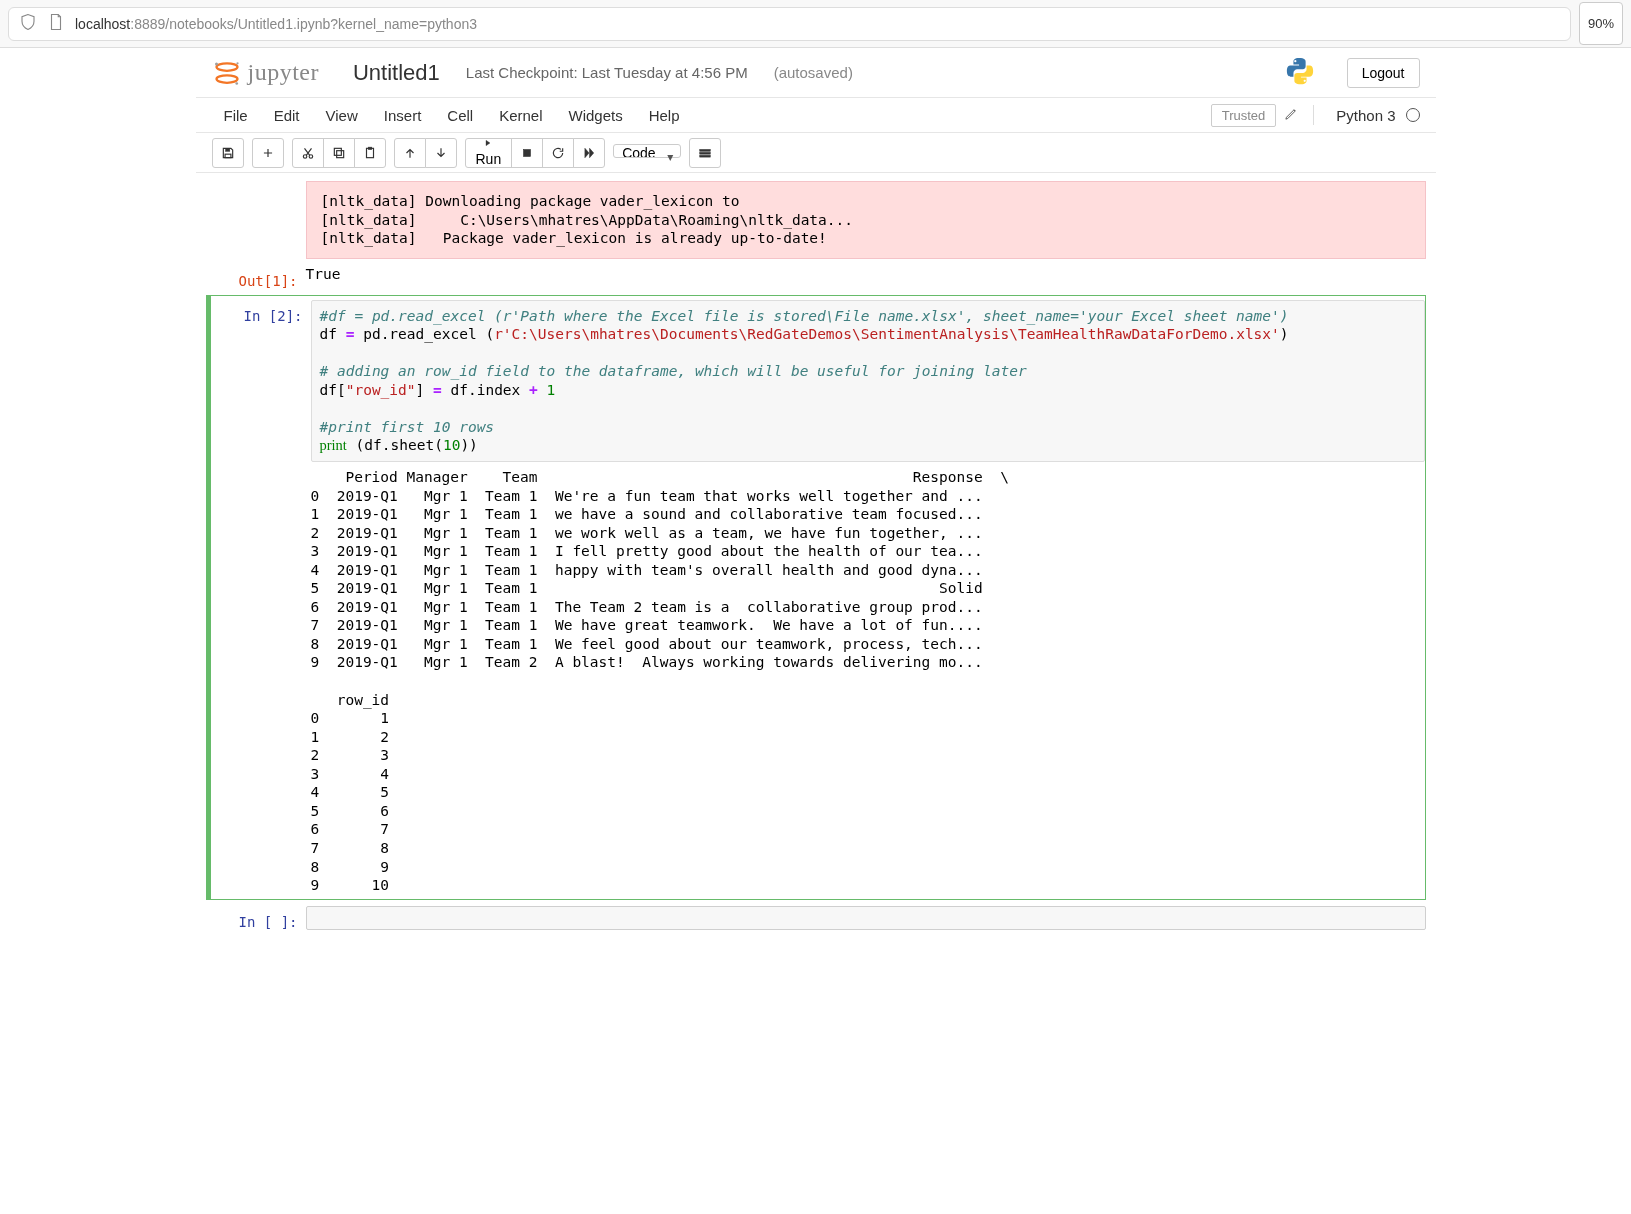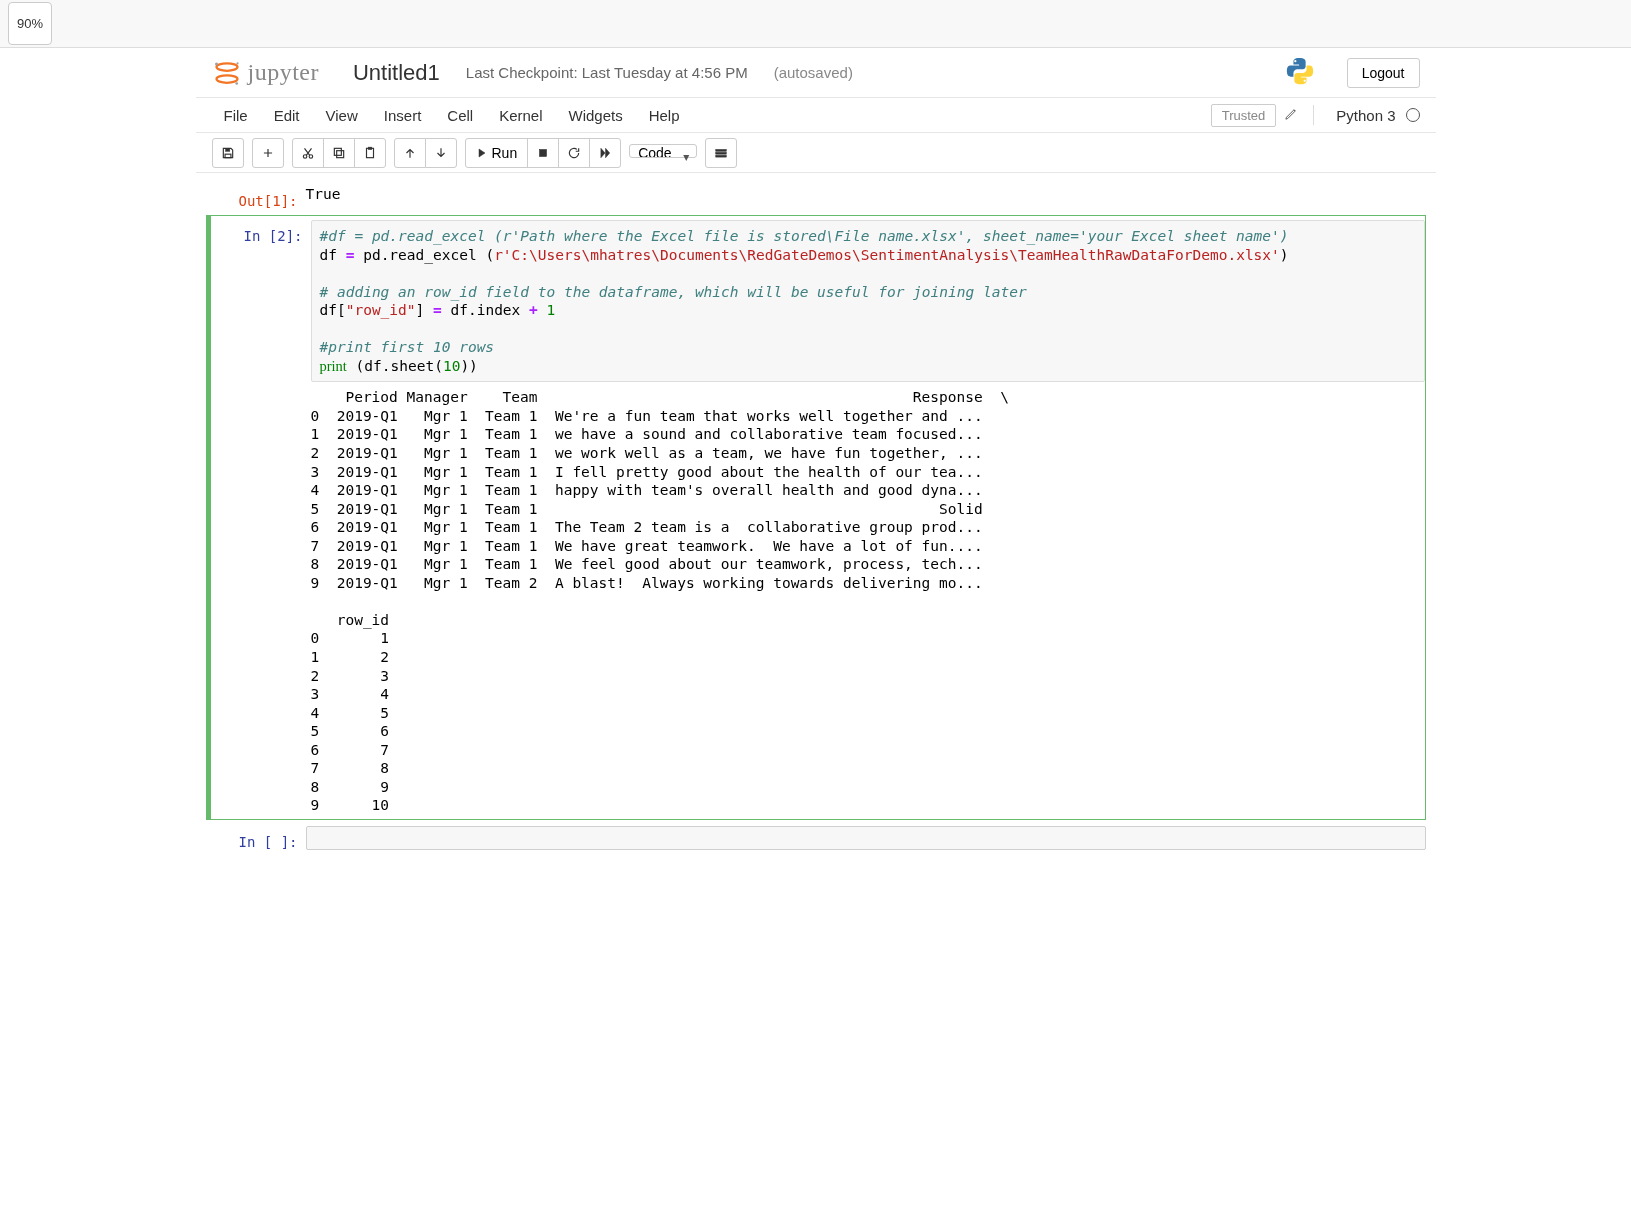--- a/index.html
+++ b/index.html
@@ -37,21 +37,21 @@
   .kernel-dot { width: 14px; height: 14px; border: 1.5px solid #555; border-radius: 50%; display: inline-block; }
   .edit-icon svg { width: 15px; height: 15px; stroke: #555; fill: none; stroke-width: 1.5; margin: 0 6px; }
 
   
   .toolbar { display: flex; align-items: center; padding: 4px 16px; height: 40px; border-bottom: 1px solid #e6e6e6; gap: 0; }
   .tb-group { display: flex; margin-right: 8px; }
   .tb-btn { width: 32px; height: 30px; display: flex; align-items: center; justify-content: center; border: 1px solid #ccc; background: #fff; cursor: pointer; margin-left: -1px; }
   .tb-btn:first-child { border-top-left-radius: 3px; border-bottom-left-radius: 3px; margin-left: 0; }
   .tb-btn:last-child { border-top-right-radius: 3px; border-bottom-right-radius: 3px; }
   .tb-btn svg { width: 14px; height: 14px; stroke: #333; fill: #333; }
-  .tb-run { width: auto; padding: 0 10px; gap: 4px; font-size: 14px; }
+  .tb-run { width: auto; padding: 0 10px; gap: 4px; font-size: 14px; flex-direction: column; }
   .tb-select { height: 14px; border: 1px solid #ccc; border-radius: 3px; padding: 0 24px 0 8px; font-size: 14px; background: #fff; appearance: none; position: relative; }
   .select-wrap { position: relative; margin-right: 8px; }
   .select-wrap::after { content: "▾"; position: absolute; right: 8px; top: 6px; color: #555; pointer-events: none; font-size: 12px; }
 
   
   .nb-area { padding: 8px 10px 40px 10px; }
   .cell { display: flex; margin: 4px 0; }
   .prompt { width: 100px; text-align: right; padding: 8px 8px 0 0; font-family: "DejaVu Sans Mono", Menlo, Consolas, monospace; font-size: 14px; flex-shrink: 0; }
   .prompt.in { color: #303F9F; }
   .prompt.out { color: #D84315; }
@@ -74,20 +74,34 @@
   .c-op { color: #AA22FF; font-weight: bold; }
 
   
   .vdiv { width: 1px; height: 20px; background: #ddd; margin: 0 6px; }
 
 </style>
 </head>
 <body>
 
 <div class="urlbar">
+  <div class="urlbar-inner">
+    <span>
+      <svg viewBox="0 0 24 24">
+          <path d="M12 2 L4 5 v6 c0 5 3.5 9 8 11 4.5-2 8-6 8-11 V5 L12 2z"></path>
+        </svg>
+    </span>
+    <span>
+      <svg viewBox="0 0 24 24">
+          <path d="M6 2 h9 l3 3 v17 H6z"></path>
+          <path d="M15 2 v3 h3"></path>
+        </svg>
+    </span>
+    <span><span class="host">localhost</span><span class="path">:8889/notebooks/Untitled1.ipynb?kernel_name=python3</span></span>
+  </div>
   <div class="zoom-badge">90%</div>
 </div>
 
 <div class="page">
 
   <div class="header">
     <div class="logo">
       <svg viewBox="0 0 40 40">
         <ellipse cx="20" cy="12" rx="14" ry="5" fill="none" stroke="#F37626" stroke-width="3"></ellipse>
         <ellipse cx="20" cy="28" rx="14" ry="5" fill="none" stroke="#F37626" stroke-width="3"></ellipse>
@@ -217,20 +231,25 @@
             <rect x="3" y="6" width="18" height="3" fill="#333"></rect>
             <rect x="3" y="11" width="18" height="3" fill="#333"></rect>
             <rect x="3" y="16" width="18" height="3" fill="#333"></rect>
           </svg>
         </div>
     </div>
   </div>
 
   <div class="nb-area">
 
+    <div class="stderr-box toppad">
+      <div class="output-text">[nltk_data] Downloading package vader_lexicon to
+[nltk_data]     C:\Users\mhatres\AppData\Roaming\nltk_data...
+[nltk_data]   Package vader_lexicon is already up-to-date!</div>
+    </div>
 
     <div class="cell">
       <div class="prompt out">Out[1]:</div>
       <div class="cell-body">
         <div class="output-text">True</div>
       </div>
     </div>
 
     <div class="cell-active running">
       <div class="cell">

